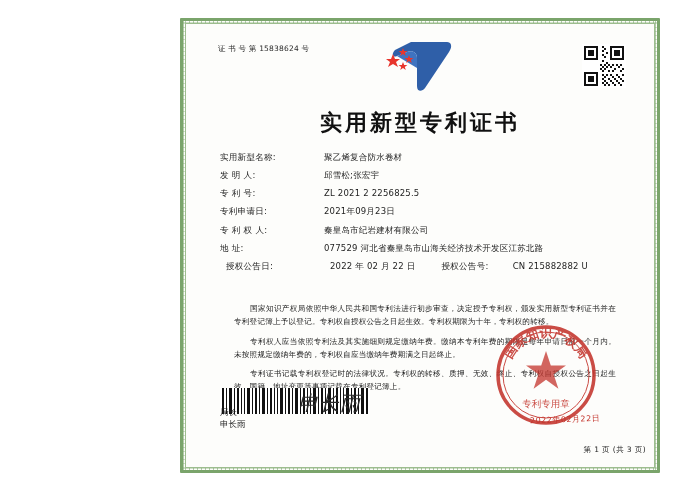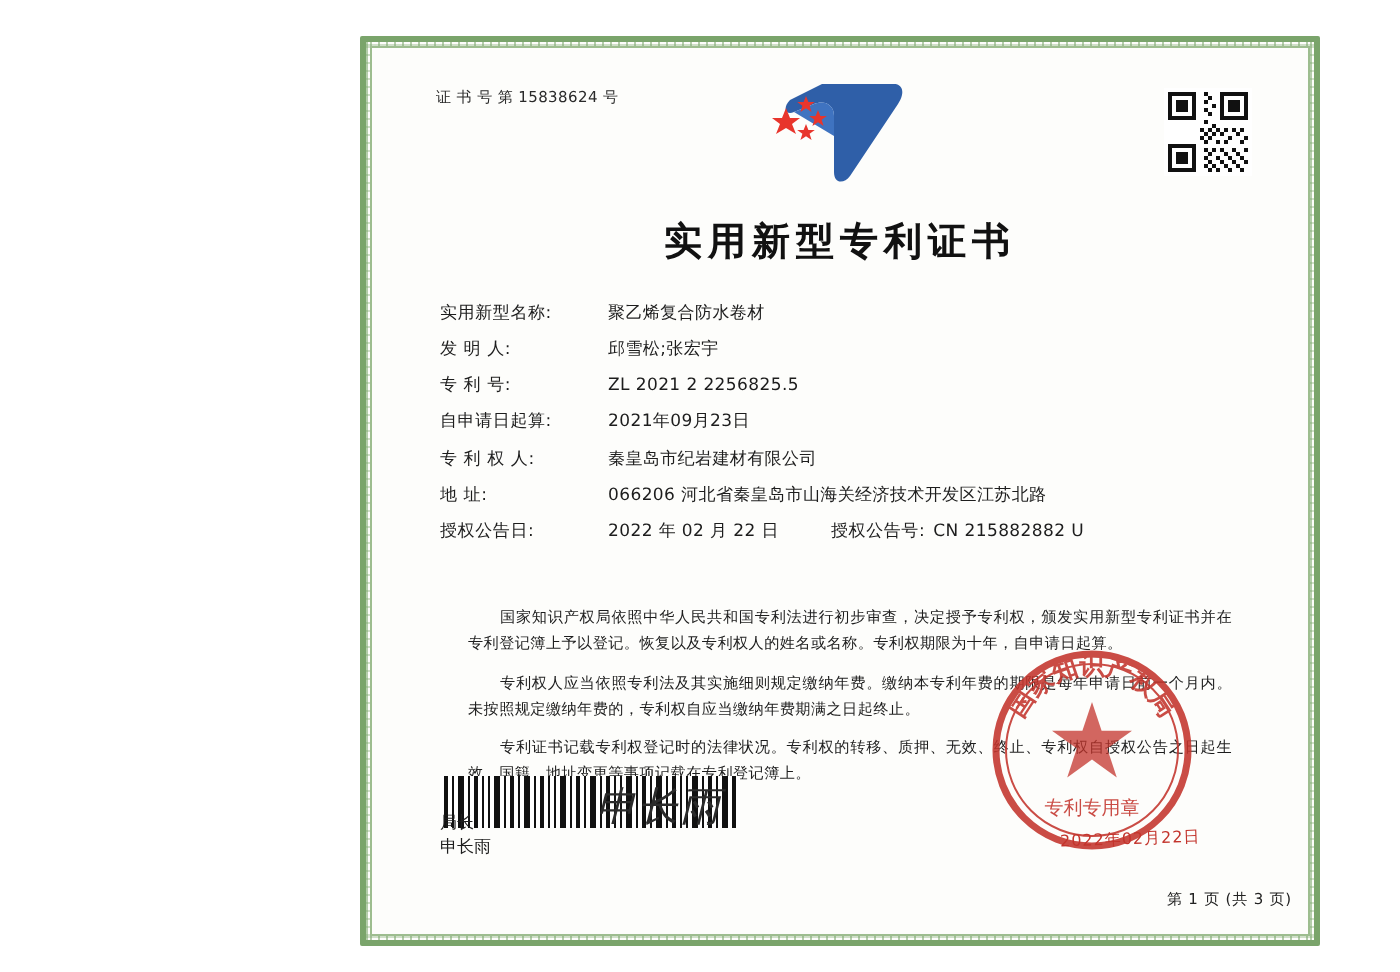--- a/index.html
+++ b/index.html
@@ -102,50 +102,51 @@
   }
 
   
   .main-title {
     position: absolute;
     left: 0;
     right: 0;
     top: 78px;
     text-align: center;
     font-family: Liberation Serif, serif;
-    font-size: 19px;
+    font-size: 22px;
     font-weight: bold;
     color: #111111;
     letter-spacing: 3px;
   }
 
   
   .fields {
     position: absolute;
     left: 26px;
     right: 26px;
     top: 122px;
   }
   .field-row {
     display: flex;
     align-items: baseline;
     margin-bottom: 7.5px;
     font-size: 8.5px;
     color: #1d1d1d;
     line-height: 1.25;
+    justify-content: center;
   }
   .field-label {
     flex: 0 0 auto;
     white-space: nowrap;
     letter-spacing: 0.3px;
     color: #1d1d1d;
   }
   .field-value {
     flex: 1 1 auto;
-    margin-left: 4px;
+    margin-left: 24px;
     letter-spacing: 0.2px;
     color: #1d1d1d;
   }
   .field-row.double .field-value {
     flex: 0 0 auto;
     margin-right: 26px;
   }
   .label-w1 { width: 80px; }
   .label-w2 { width: 80px; }
 
@@ -345,41 +346,41 @@
         </div>
         <div class="field-row">
           <span class="field-label label-w1">发 明 人:</span>
           <span class="field-value">邱雪松;张宏宇</span>
         </div>
         <div class="field-row">
           <span class="field-label label-w1">专 利 号:</span>
           <span class="field-value">ZL 2021 2 2256825.5</span>
         </div>
         <div class="field-row">
-          <span class="field-label label-w1">自申请日起算:</span>
+          <span class="field-label label-w1">专利申请日:</span>
           <span class="field-value">2021年09月23日</span>
         </div>
         <div class="field-row">
           <span class="field-label label-w1">专 利 权 人:</span>
           <span class="field-value">秦皇岛市纪岩建材有限公司</span>
         </div>
         <div class="field-row">
           <span class="field-label label-w1">地 址:</span>
-          <span class="field-value">066206 河北省秦皇岛市山海关经济技术开发区江苏北路</span>
+          <span class="field-value">077529 河北省秦皇岛市山海关经济技术开发区江苏北路</span>
         </div>
         <div class="field-row double">
           <span class="field-label label-w2">授权公告日:</span>
           <span class="field-value">2022 年 02 月 22 日</span>
           <span class="field-label">授权公告号:</span>
           <span class="field-value">CN 215882882 U</span>
         </div>
       </div>
 
       <div class="body-text">
-        <p>国家知识产权局依照中华人民共和国专利法进行初步审查，决定授予专利权，颁发实用新型专利证书并在专利登记簿上予以登记。恢复以及专利权人的姓名或名称。专利权期限为十年，自申请日起算。</p>
+        <p>国家知识产权局依照中华人民共和国专利法进行初步审查，决定授予专利权，颁发实用新型专利证书并在专利登记簿上予以登记。专利权自授权公告之日起生效。专利权期限为十年，专利权的转移。</p>
         <p>专利权人应当依照专利法及其实施细则规定缴纳年费。缴纳本专利年费的期限是每年申请日前一个月内。未按照规定缴纳年费的，专利权自应当缴纳年费期满之日起终止。</p>
         <p>专利证书记载专利权登记时的法律状况。专利权的转移、质押、无效、终止、专利权自授权公告之日起生效、国籍、地址变更等事项记载在专利登记簿上。</p>
       </div>
 
       <div class="barcode">
         <svg viewBox="0 0 150 26" width="150" height="26" shape-rendering="crispEdges">
           <rect width="150" height="26" fill="#ffffff"></rect>
           <g fill="#111111">
             <rect x="2" y="0" width="2" height="26"></rect>
               <rect x="6" y="0" width="1" height="26"></rect>

